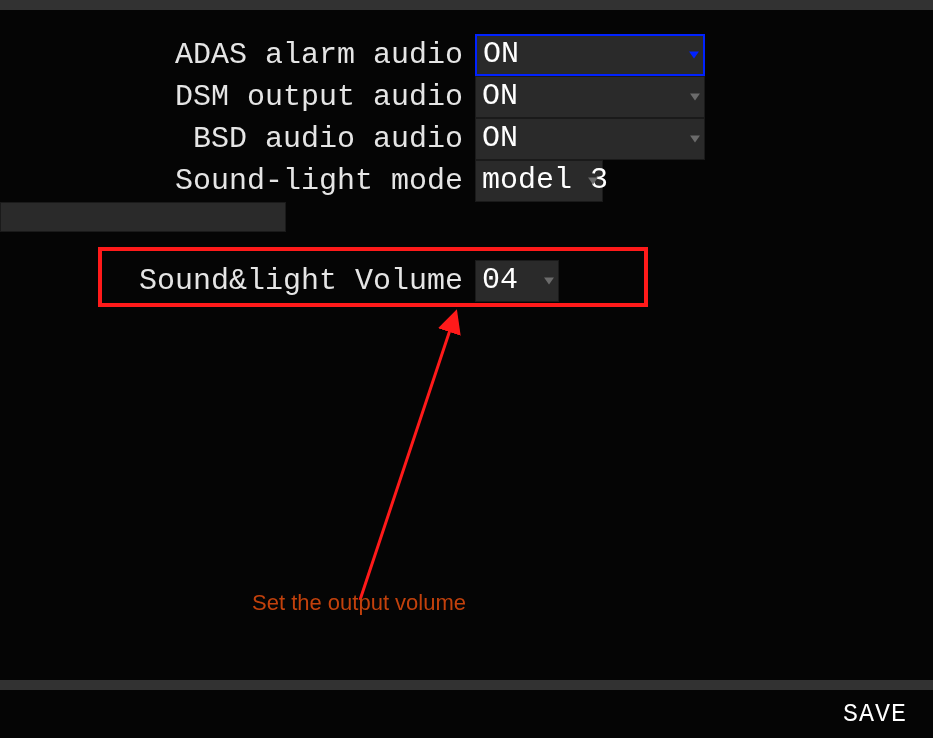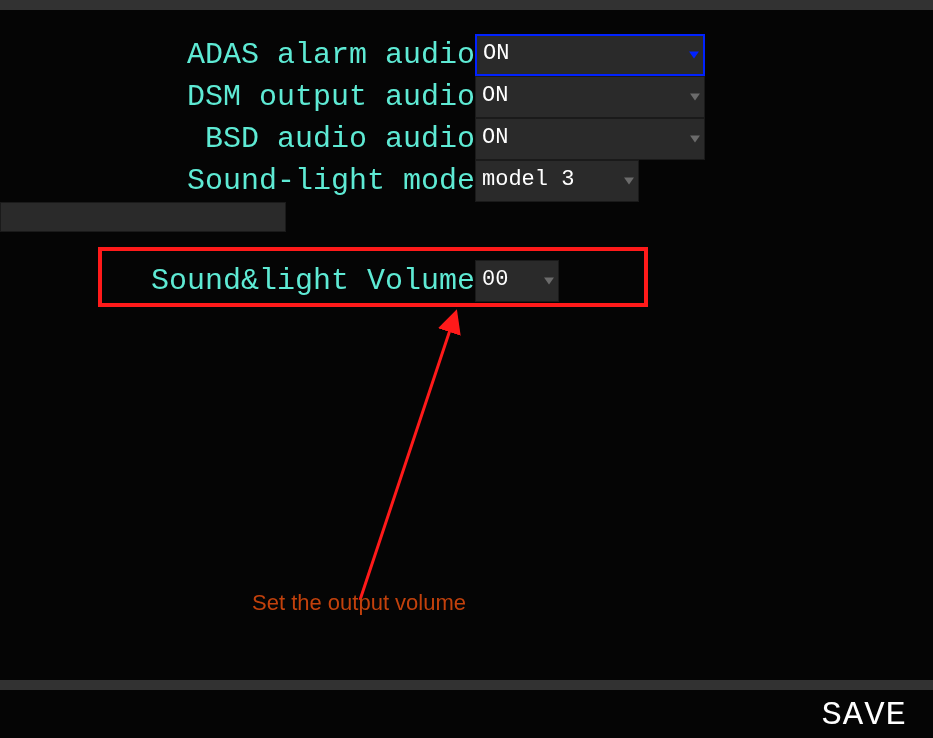--- a/index.html
+++ b/index.html
@@ -33,33 +33,34 @@
     width:933px;
   }
   .row{
     display:flex;
     align-items:stretch;
     height:42px;
   }
   .row .label{
     width:475px;
     text-align:right;
-    color:#5eead4;
+    padding-right:12px;
+    color:#e5e5e5;
     font-size:30px;
     line-height:42px;
     letter-spacing:0px;
     font-family:"Courier New",monospace;
     box-sizing:border-box;
   }
   .cell{
     position:relative;
     box-sizing:border-box;
     background:#2a2a2a;
     color:#ffffff;
-    font-size:22px;
+    font-size:30px;
     line-height:38px;
     padding:0 6px 0 6px;
     border:1px solid #1a1a1a;
   }
   .cell.wval{
     width:230px;
   }
   .cell.wval .value{
     display:block;
     white-space:nowrap;
@@ -125,21 +126,21 @@
     font-size:22px;
   }
 
   
   .save{
     position:absolute;
     right:26px;
     bottom:4px;
     color:#ffffff;
     font-family:"Courier New",monospace;
-    font-size:34px;
+    font-size:25px;
     line-height:38px;
     letter-spacing:1px;
   }
 
   
   .row.volume .label{
     font-size:30px;
   }
   .row.volume .cell{
     width:84px;
@@ -176,36 +177,36 @@
     <div class="row">
       <div class="label">BSD audio audio</div>
       <div class="cell wval dropdown">
         <span class="value">ON</span>
         <span class="arrow"></span>
       </div>
     </div>
 
     <div class="row">
       <div class="label">Sound-light mode</div>
-      <div class="cell wval dropdown" style="width:164px">
+      <div class="cell wval dropdown" style="width:128px">
         <span class="value">model 3</span>
         <span class="arrow"></span>
       </div>
     </div>
 
     <div class="row" style="height:36px">
       <div class="cell readonly">
         <span class="value"></span>
       </div>
     </div>
 
     <div class="row volume">
       <div class="label" style="width:475px">Sound&amp;light Volume</div>
       <div class="cell dropdown">
-        <span class="value">00</span>
+        <span class="value">04</span>
         <span class="arrow"></span>
       </div>
     </div>
 
   </div>
 
   <div class="highlight"></div>
 
   <svg class="anno-arrow" width="200" height="320">
     <defs>

